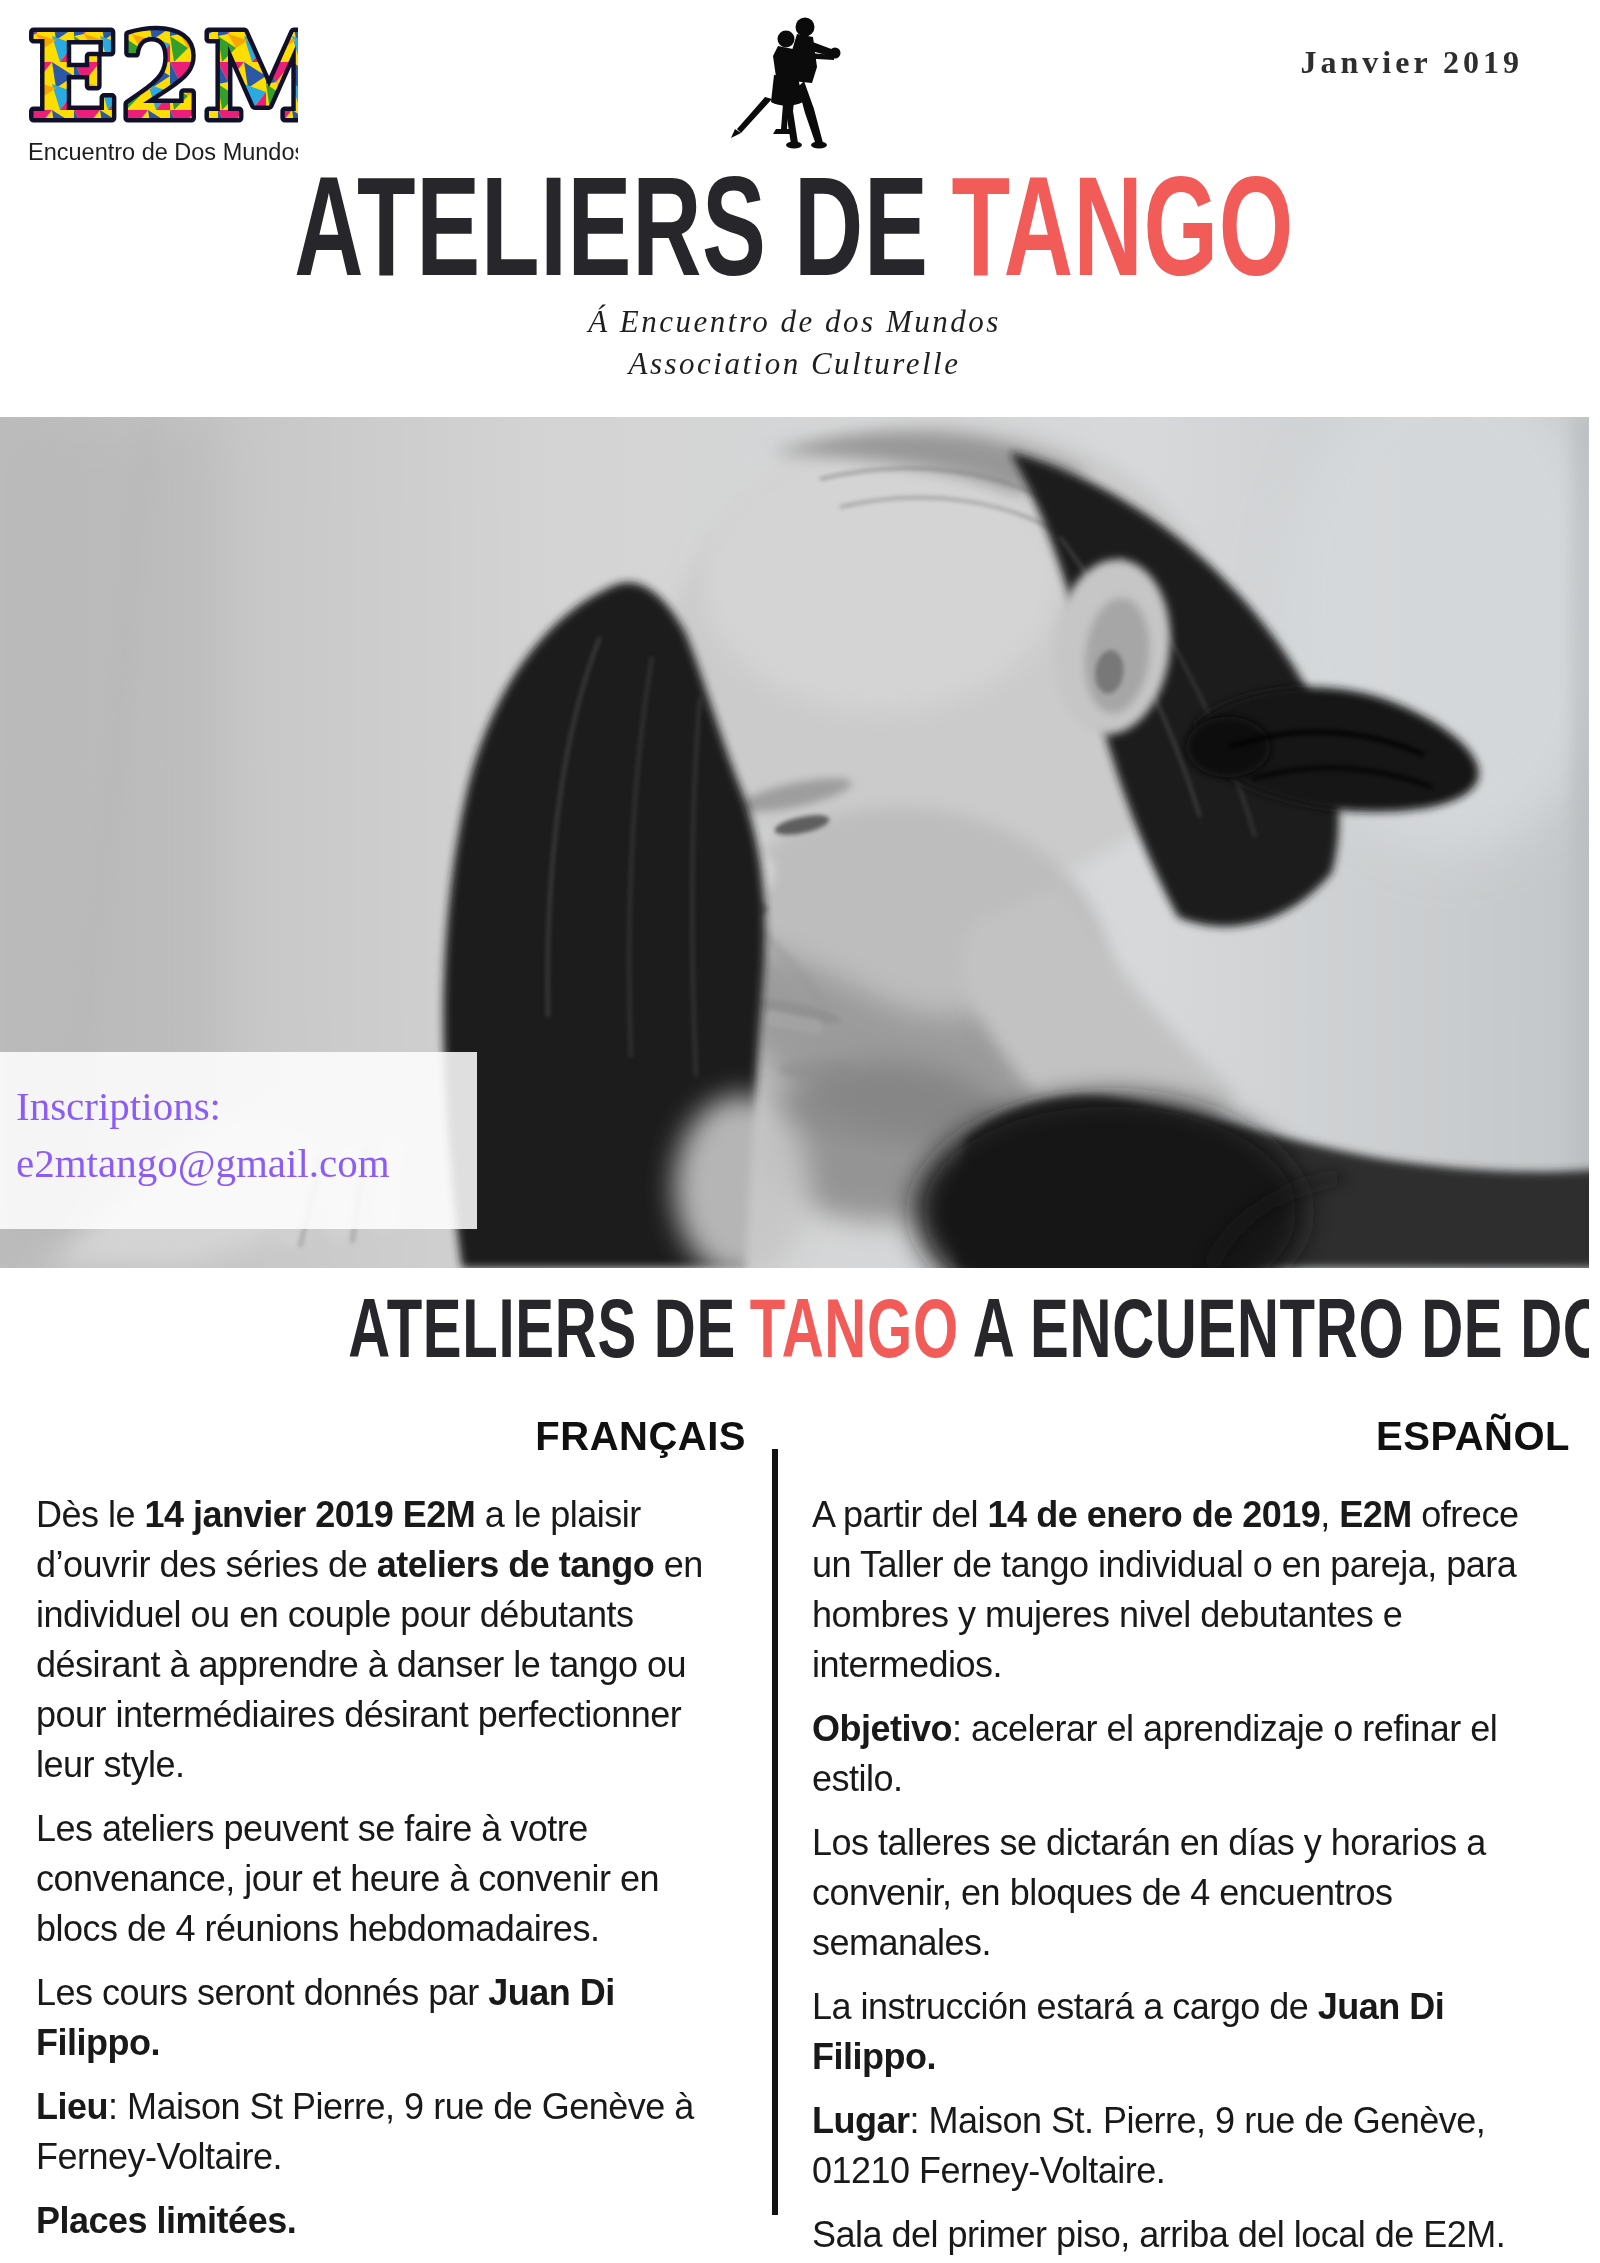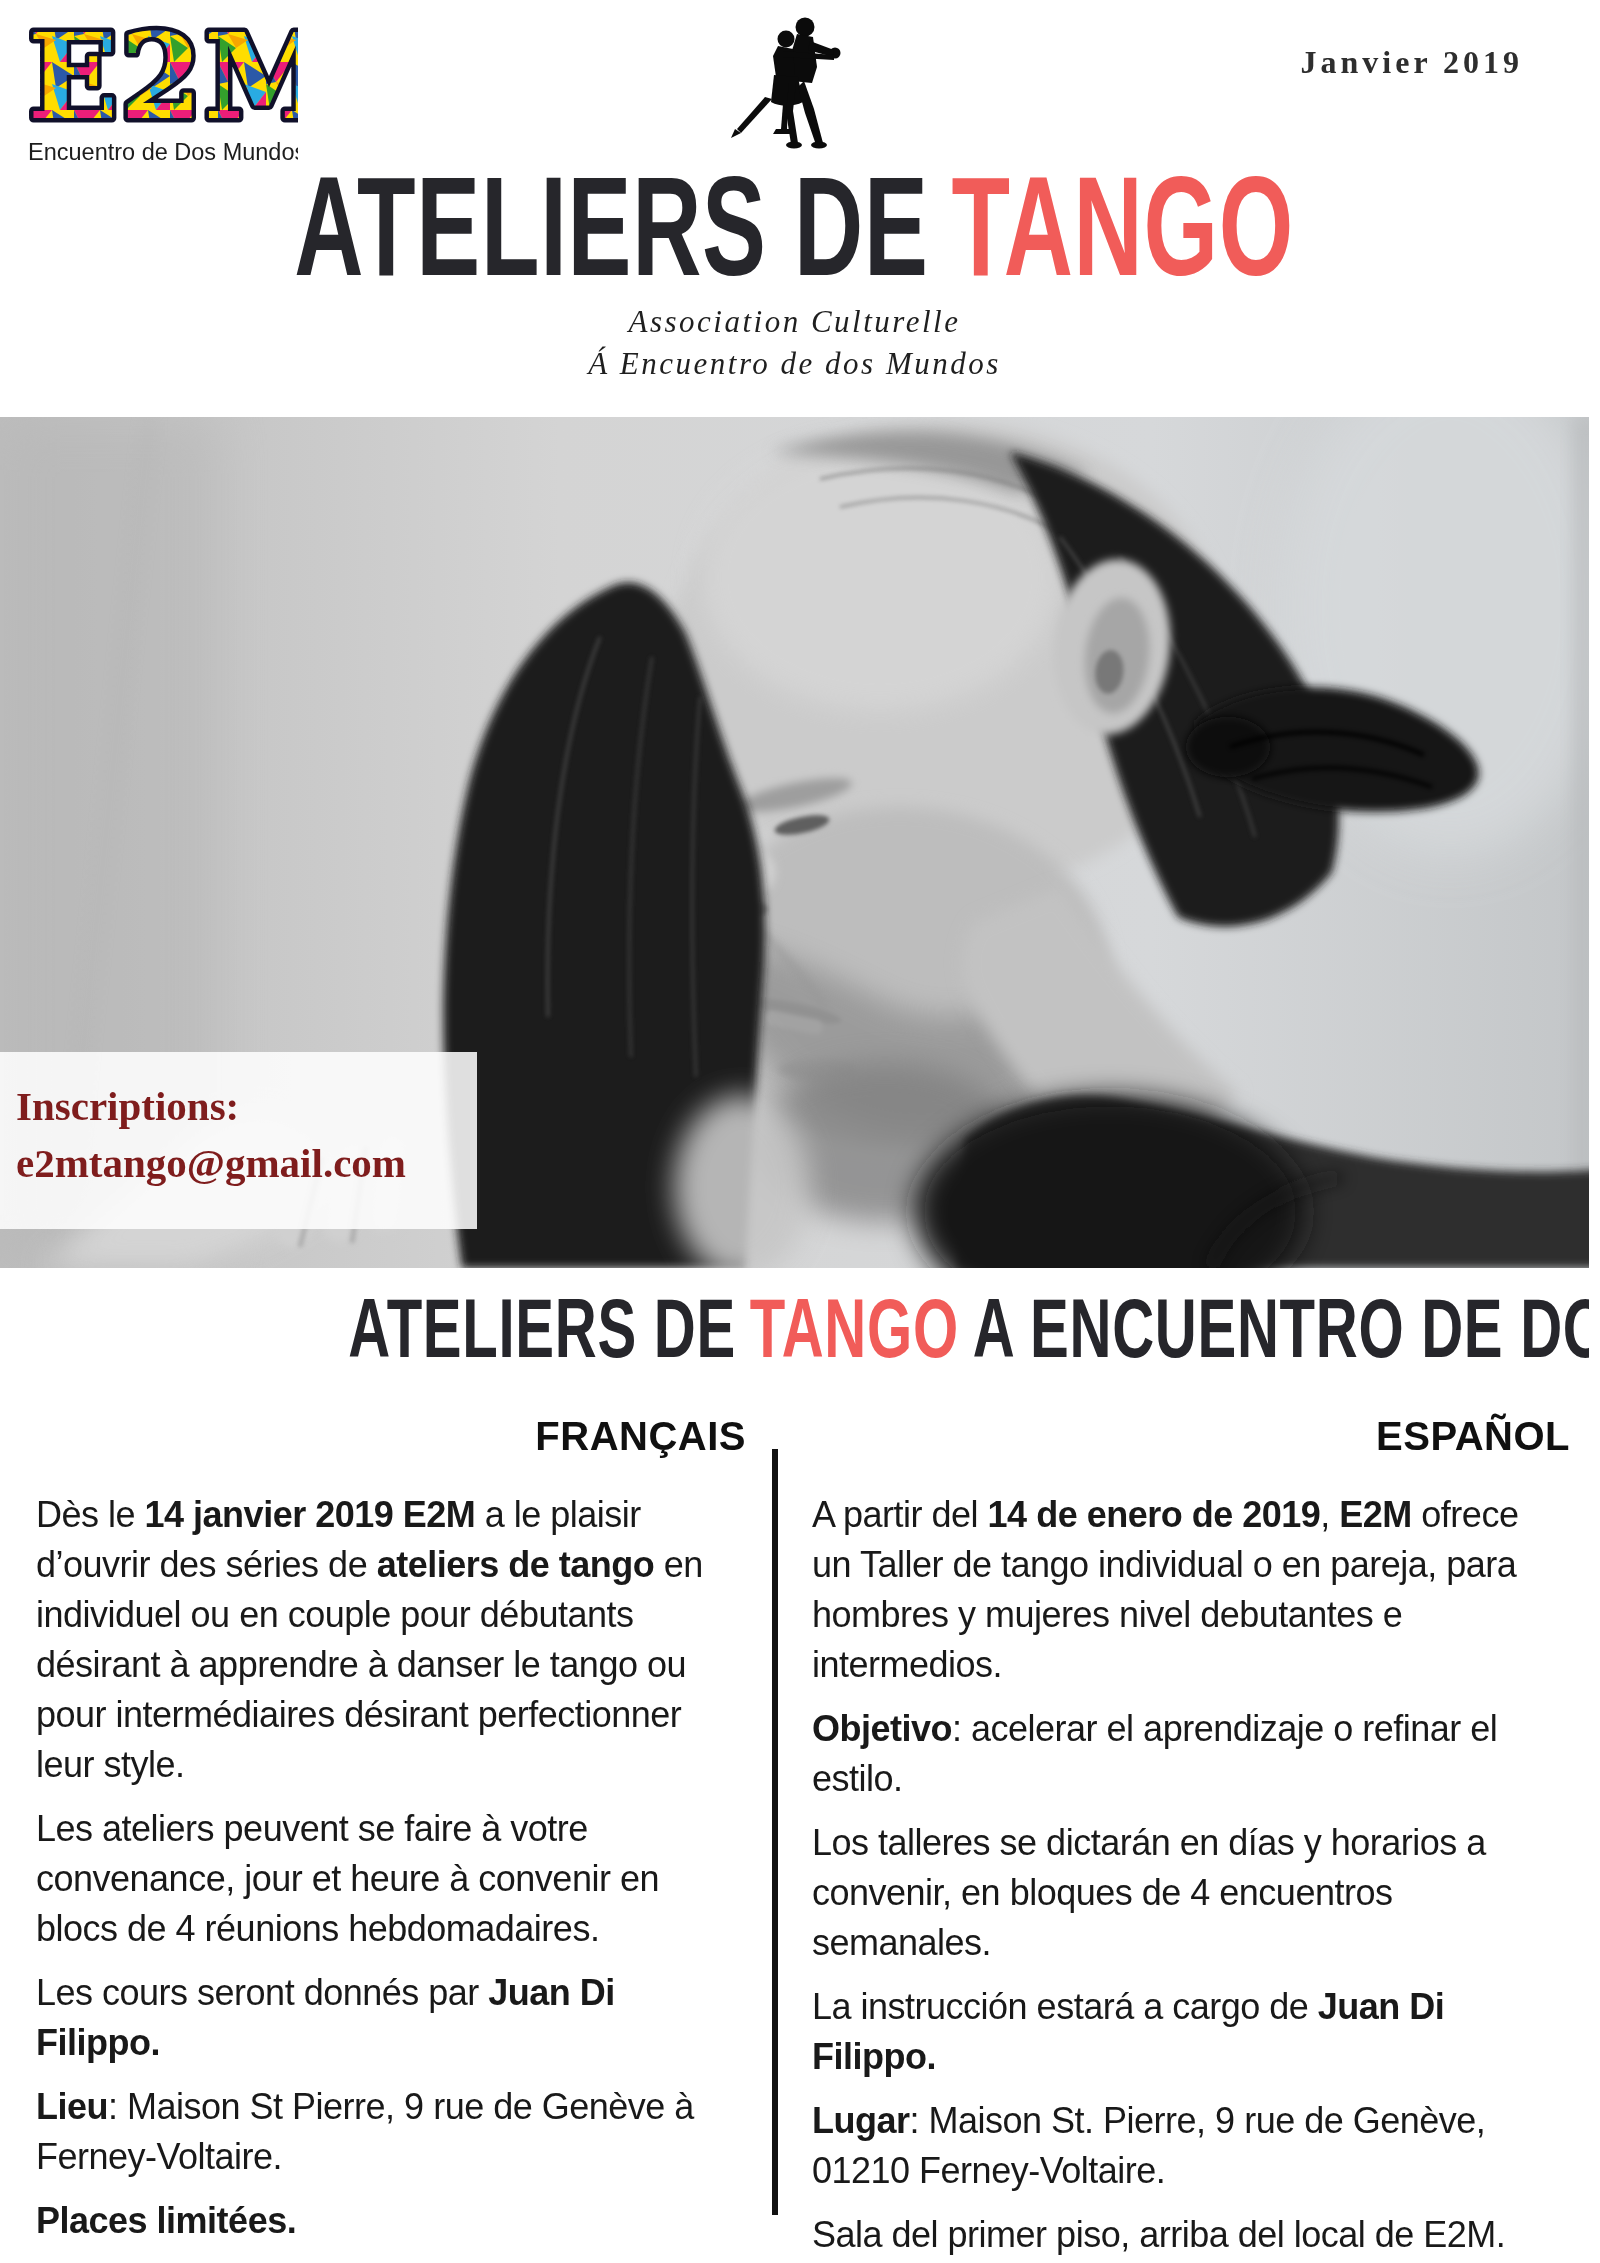--- a/index.html
+++ b/index.html
@@ -21,22 +21,22 @@
 
   .subtitle{position:absolute;top:301px;left:0;width:100%;text-align:center;
         font-family:"Liberation Serif",serif;font-style:italic;font-size:31px;
         letter-spacing:2.5px;color:#1f1f1f;line-height:42px;}
 
   
   .photo{position:absolute;left:0;top:417px;width:1600px;height:851px;overflow:hidden;}
   .photo svg{display:block;}
   .inscriptions{position:absolute;left:0;top:1052px;width:477px;height:177px;
         background:rgba(255,255,255,.86);box-sizing:border-box;padding:26px 10px 0 16px;
-        font-family:"Liberation Serif",serif;font-weight:700;font-size:41px;
-        line-height:57px;color:#7f1d1d;}
+        font-family:"Liberation Serif",serif;font-weight:400;font-size:41px;
+        line-height:57px;color:#8b5cf6;}
 
   
   .section-heading{position:absolute;top:1284px;left:0;width:100%;text-align:center;white-space:nowrap;}
   .sh-inner{display:inline-block;transform:scaleX(.70);transform-origin:center;
         font-size:83px;line-height:90px;font-weight:800;color:var(--ink);letter-spacing:1px;}
   .sh-inner span{margin:0 .12em;}
 
   
   .col{position:absolute;top:1412px;}
   .col-fr{left:22px;width:724px;}
@@ -97,22 +97,22 @@
 
   <div class="date">Janvier 2019</div>
 
   <div class="title">
     <div class="title-inner">
       <span class="t-main">ATELIERS DE</span><span class="accent">TANGO</span>
     </div>
   </div>
 
   <div class="subtitle">
+    <div>Á Encuentro de dos Mundos</div>
     <div>Association Culturelle</div>
-    <div>Á Encuentro de dos Mundos</div>
   </div>
 
   <div class="photo">
     <svg width="1600" height="851" viewBox="0 0 1600 851">
       <defs>
         <linearGradient id="bgG" x1="0" y1="0" x2="1" y2="0">
           <stop offset="0" stop-color="#bdbdbd"></stop>
           <stop offset="0.35" stop-color="#d4d4d4"></stop>
           <stop offset="0.72" stop-color="#d6d8da"></stop>
           <stop offset="1" stop-color="#c3c6c8"></stop>

